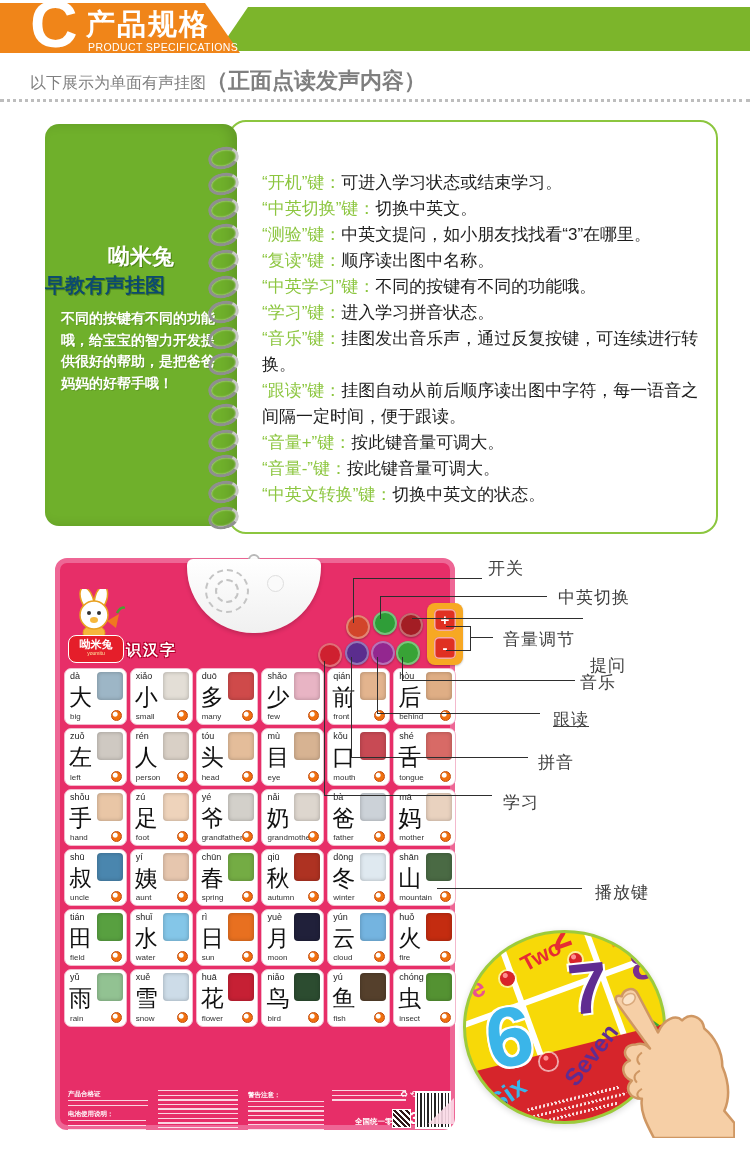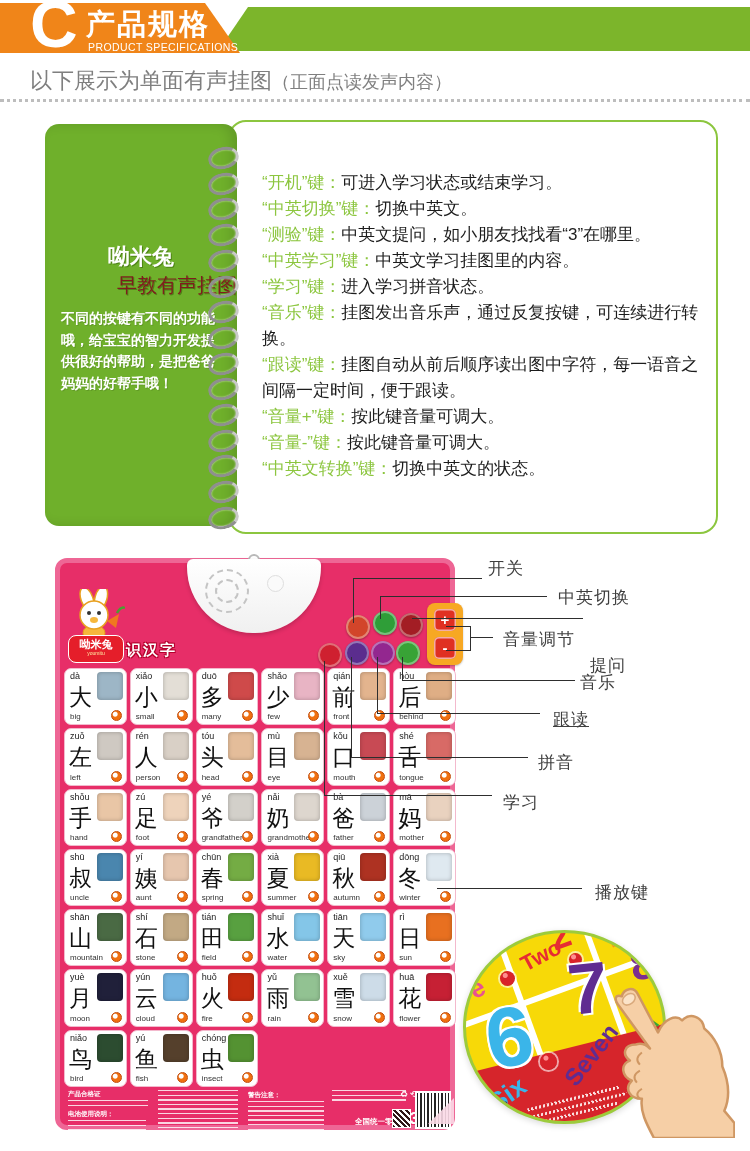--- a/index.html
+++ b/index.html
@@ -8,30 +8,30 @@
   
   .hdr-green{position:absolute;left:210px;top:7px;width:540px;height:44px;background:#7cb52b;
              clip-path:polygon(38px 0,100% 0,100% 100%,8px 100%);}
   .hdr-orange{position:absolute;left:0;top:3px;width:262px;height:50px;background:#f08519;
              clip-path:polygon(0 0,205px 0,240px 100%,0 100%);}
   .hdr-c{position:absolute;left:30px;top:-14px;font-size:66px;font-weight:900;color:#fff;}
   .hdr-title{position:absolute;left:86px;top:5px;font-size:29px;font-weight:bold;color:#fff;letter-spacing:2px;}
   .hdr-sub{position:absolute;left:88px;top:41px;font-size:10.5px;color:#fff;letter-spacing:.4px;}
   
   .intro{position:absolute;left:30px;top:66px;color:#7f7f7f;}
-  .intro .main{font-size:22px;text-align:center;}
-  .intro .paren{font-size:18px;}
+  .intro .main{font-size:16px;text-align:center;}
+  .intro .paren{font-size:22px;font-weight:bold;}
   .dotline{position:absolute;left:0;top:99px;width:750px;border-bottom:3px dotted #bdbdbd;}
   
   .white-card{position:absolute;left:228px;top:120px;width:486px;height:410px;background:#fff;
               border:2px solid #8cc63f;border-radius:18px;}
   .green-card{position:absolute;left:45px;top:124px;width:192px;height:402px;background:#6fb02b;
               border-radius:14px;box-shadow:inset -6px 0 12px rgba(0,0,0,.12);}
   .gc-title1{position:absolute;left:0;top:118px;width:100%;text-align:center;color:#fff;font-size:22px;font-weight:900;text-shadow:1px 1px 0 #4e8317;}
-  .gc-title2{position:absolute;left:0;top:148px;width:100%;text-align:right;color:#7f1d1d;font-size:20px;font-weight:400;text-shadow:1px 1px 0 #4e8317;}
+  .gc-title2{position:absolute;left:0;top:148px;width:100%;text-align:left;color:#0c4a6e;font-size:20px;font-weight:700;text-shadow:1px 1px 0 #4e8317;}
   .gc-body{position:absolute;left:16px;top:184px;width:160px;color:#fff;font-size:14px;font-weight:bold;line-height:1.55;text-shadow:1px 1px 0 rgba(0,0,0,.12);}
   .spirals{position:absolute;left:208px;top:147px;width:36px;height:380px;}
   .ring{position:absolute;left:0;width:25px;height:16px;border:3.5px solid #8f8f8f;border-radius:50%;
         border-right-color:#c9c9c9;transform:rotate(-14deg);background:transparent;box-shadow:inset 0 0 2px rgba(255,255,255,.8);}
   .spec-list{position:absolute;left:262px;top:170px;width:448px;font-size:17px;line-height:26px;}
   .spec-item .k{color:#8cc63f;}
   .spec-item .d{color:#1c1c1c;}
   
   .chart{position:absolute;left:55px;top:558px;width:400px;height:572px;background:#e72e68;
          border:5px solid #ee6695;border-radius:12px;box-sizing:border-box;z-index:10;}
@@ -123,21 +123,22 @@
       <div class="ring" style="top: 257px;"></div>
       <div class="ring" style="top: 282.7px;"></div>
       <div class="ring" style="top: 308.4px;"></div>
       <div class="ring" style="top: 334.1px;"></div>
       <div class="ring" style="top: 359.8px;"></div>
     </div>
   <div class="spec-list" id="speclist">
       <div class="spec-item"><span class="k">“开机”键：</span><span class="d">可进入学习状态或结束学习。</span></div>
       <div class="spec-item"><span class="k">“中英切换”键：</span><span class="d">切换中英文。</span></div>
       <div class="spec-item"><span class="k">“测验”键：</span><span class="d">中英文提问，如小朋友找找看“3”在哪里。</span></div>
-      <div class="spec-item"><span class="k">“中英学习”键：</span><span class="d">中英文学习挂图里的内容。</span></div>
+      <div class="spec-item"><span class="k">“复读”键：</span><span class="d">顺序读出图中名称。</span></div>
+      <div class="spec-item"><span class="k">“中英学习”键：</span><span class="d">不同的按键有不同的功能哦。</span></div>
       <div class="spec-item"><span class="k">“学习”键：</span><span class="d">进入学习拼音状态。</span></div>
       <div class="spec-item"><span class="k">“音乐”键：</span><span class="d">挂图发出音乐声，通过反复按键，可连续进行转换。</span></div>
       <div class="spec-item"><span class="k">“跟读”键：</span><span class="d">挂图自动从前后顺序读出图中字符，每一语音之间隔一定时间，便于跟读。</span></div>
       <div class="spec-item"><span class="k">“音量+”键：</span><span class="d">按此键音量可调大。</span></div>
       <div class="spec-item"><span class="k">“音量-”键：</span><span class="d">按此键音量可调大。</span></div>
       <div class="spec-item"><span class="k">“中英文转换”键：</span><span class="d">切换中英文的状态。</span></div>
     </div>
 
   <div class="chart">
     <div class="hook"></div>
@@ -319,27 +320,20 @@
           <span class="spk"></span>
         </div>
         <div class="cell">
           <span class="py">chūn</span>
           <span class="hz">春</span>
           <span class="ph" style="background: rgb(116, 172, 68);"></span>
           <span class="en">spring</span>
           <span class="spk"></span>
         </div>
         <div class="cell">
-          <span class="py">xià</span>
-          <span class="hz">夏</span>
-          <span class="ph" style="background: rgb(233, 186, 36);"></span>
-          <span class="en">summer</span>
-          <span class="spk"></span>
-        </div>
-        <div class="cell">
           <span class="py">qiū</span>
           <span class="hz">秋</span>
           <span class="ph" style="background: rgb(174, 50, 34);"></span>
           <span class="en">autumn</span>
           <span class="spk"></span>
         </div>
         <div class="cell">
           <span class="py">dōng</span>
           <span class="hz">冬</span>
           <span class="ph" style="background: rgb(223, 233, 240);"></span>
@@ -347,45 +341,31 @@
           <span class="spk"></span>
         </div>
         <div class="cell">
           <span class="py">shān</span>
           <span class="hz">山</span>
           <span class="ph" style="background: rgb(74, 106, 68);"></span>
           <span class="en">mountain</span>
           <span class="spk"></span>
         </div>
         <div class="cell">
-          <span class="py">shí</span>
-          <span class="hz">石</span>
-          <span class="ph" style="background: rgb(194, 169, 132);"></span>
-          <span class="en">stone</span>
-          <span class="spk"></span>
-        </div>
-        <div class="cell">
           <span class="py">tián</span>
           <span class="hz">田</span>
           <span class="ph" style="background: rgb(88, 160, 64);"></span>
           <span class="en">field</span>
           <span class="spk"></span>
         </div>
         <div class="cell">
           <span class="py">shuǐ</span>
           <span class="hz">水</span>
           <span class="ph" style="background: rgb(132, 198, 232);"></span>
           <span class="en">water</span>
-          <span class="spk"></span>
-        </div>
-        <div class="cell">
-          <span class="py">tiān</span>
-          <span class="hz">天</span>
-          <span class="ph" style="background: rgb(144, 203, 236);"></span>
-          <span class="en">sky</span>
           <span class="spk"></span>
         </div>
         <div class="cell">
           <span class="py">rì</span>
           <span class="hz">日</span>
           <span class="ph" style="background: rgb(232, 112, 32);"></span>
           <span class="en">sun</span>
           <span class="spk"></span>
         </div>
         <div class="cell">

